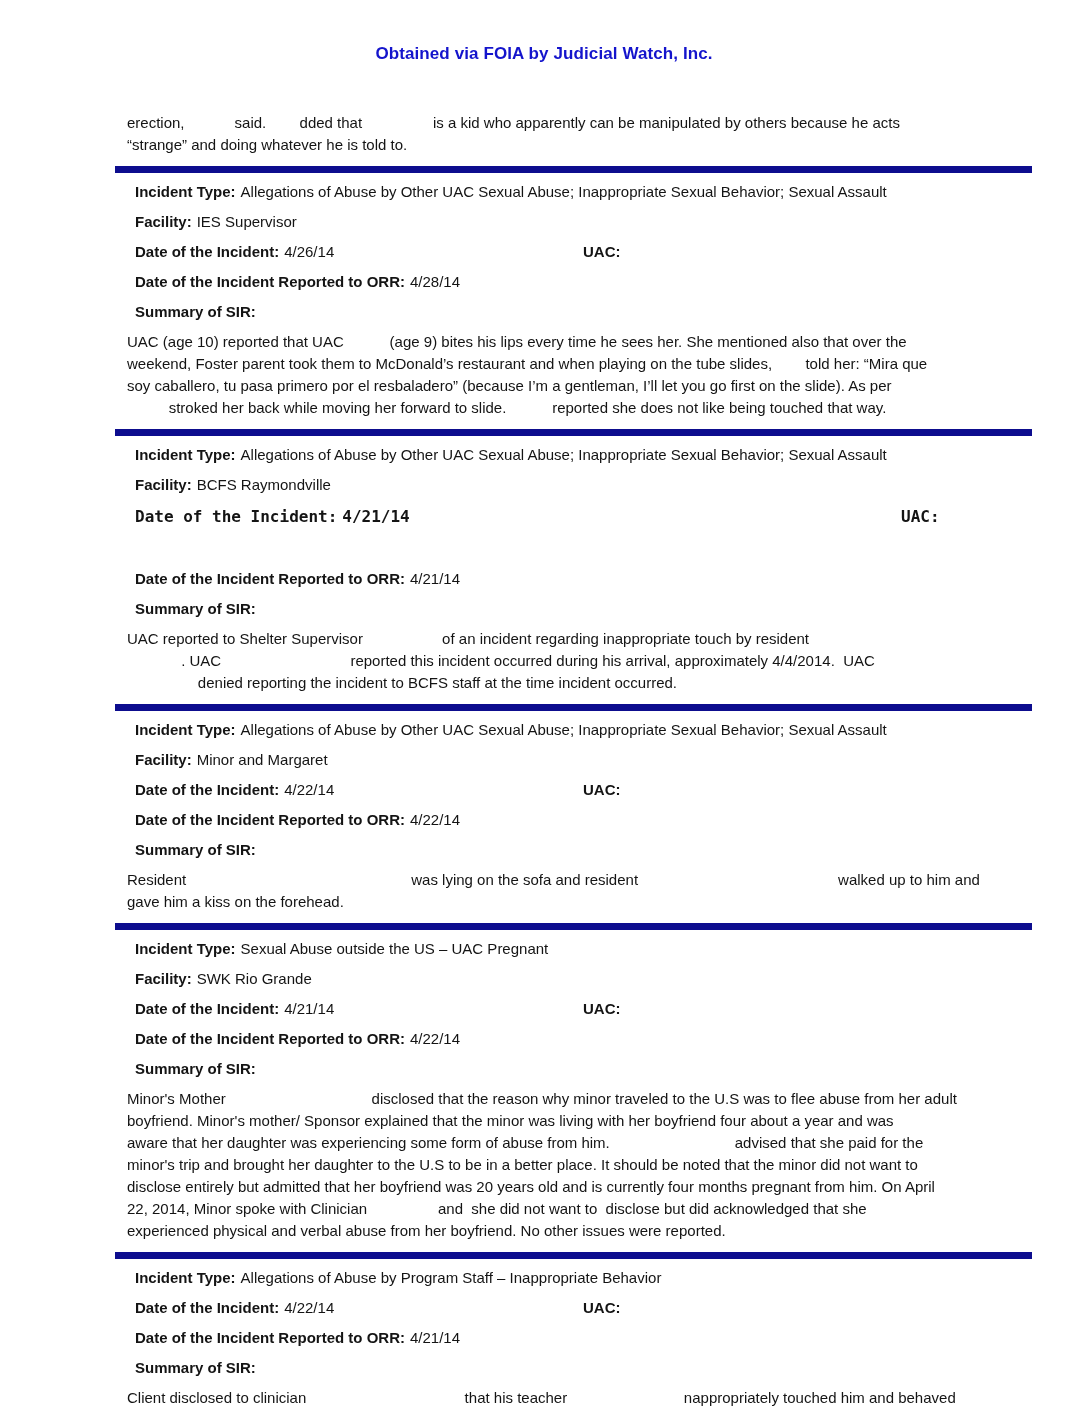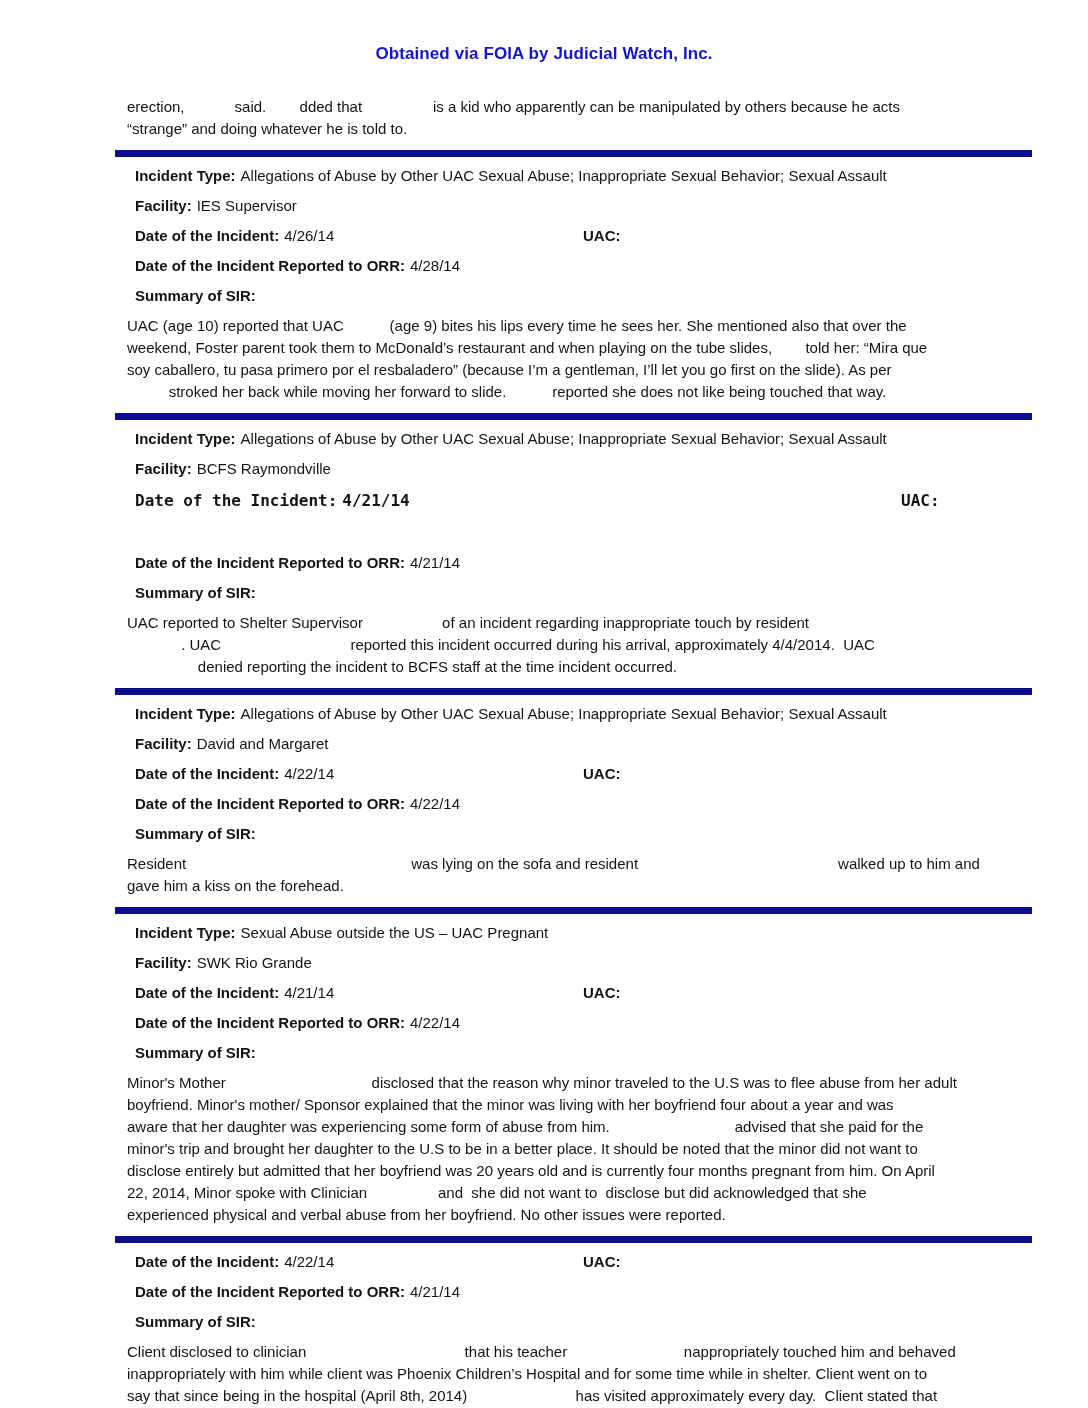--- a/index.html
+++ b/index.html
@@ -19,21 +19,21 @@
     font-weight:bold;
     font-size:17px;
     letter-spacing:0.1px;
   }
   .content{
     margin-left:127px;
     width:905px;
     font-size:15px;
   }
   .intro{
-    margin-top:32px;
+    margin-top:48px;
   }
   .line{
     margin:8px;
     line-height:22px;
     position:relative;
     white-space:pre-wrap;
   }
   .lbl{font-weight:bold;margin-right:5px;}
   .uac-mid{
     position:absolute;
@@ -118,21 +118,21 @@
     <p class="line"><span class="lbl">Summary of SIR:</span></p>
     <div class="summary">UAC reported to Shelter Supervisor                   of an incident regarding inappropriate touch by resident
              . UAC                               reported this incident occurred during his arrival, approximately 4/4/2014.  UAC
                  denied reporting the incident to BCFS staff at the time incident occurred.</div>
   </section>
 
   <div class="divider"></div>
 
   <section class="content">
     <p class="line"><span class="lbl">Incident Type:</span><span>Allegations of Abuse by Other UAC Sexual Abuse; Inappropriate Sexual Behavior; Sexual Assault</span></p>
-    <p class="line"><span class="lbl">Facility:</span><span>David and Margaret</span></p>
+    <p class="line"><span class="lbl">Facility:</span><span>Minor and Margaret</span></p>
     <p class="line"><span class="lbl">Date of the Incident:</span><span>4/22/14</span><span class="uac-mid">UAC:</span></p>
     <p class="line"><span class="lbl">Date of the Incident Reported to ORR:</span><span>4/22/14</span></p>
     <p class="line"><span class="lbl">Summary of SIR:</span></p>
     <div class="summary">Resident                                                      was lying on the sofa and resident                                                walked up to him and
 gave him a kiss on the forehead.</div>
   </section>
 
   <div class="divider"></div>
 
   <section class="content">
@@ -146,20 +146,21 @@
 aware that her daughter was experiencing some form of abuse from him.                              advised that she paid for the
 minor's trip and brought her daughter to the U.S to be in a better place. It should be noted that the minor did not want to
 disclose entirely but admitted that her boyfriend was 20 years old and is currently four months pregnant from him. On April
 22, 2014, Minor spoke with Clinician                 and  she did not want to  disclose but did acknowledged that she
 experienced physical and verbal abuse from her boyfriend. No other issues were reported.</div>
   </section>
 
   <div class="divider"></div>
 
   <section class="content">
+    <p class="line"><span class="lbl">Incident Type:</span><span>Allegations of Abuse by Program Staff – Inappropriate Behavior</span></p>
     <p class="line"><span class="lbl">Date of the Incident:</span><span>4/22/14</span><span class="uac-mid">UAC:</span></p>
     <p class="line"><span class="lbl">Date of the Incident Reported to ORR:</span><span>4/21/14</span></p>
     <p class="line"><span class="lbl">Summary of SIR:</span></p>
     <div class="summary">Client disclosed to clinician                                      that his teacher                            nappropriately touched him and behaved
 inappropriately with him while client was Phoenix Children’s Hospital and for some time while in shelter. Client went on to
 say that since being in the hospital (April 8th, 2014)                          has visited approximately every day.  Client stated that
 he began to feel uncomfortable when he read the poems she was leaving him. He stated they contained inappropriate</div>
   </section>
 
   <div class="footer">

